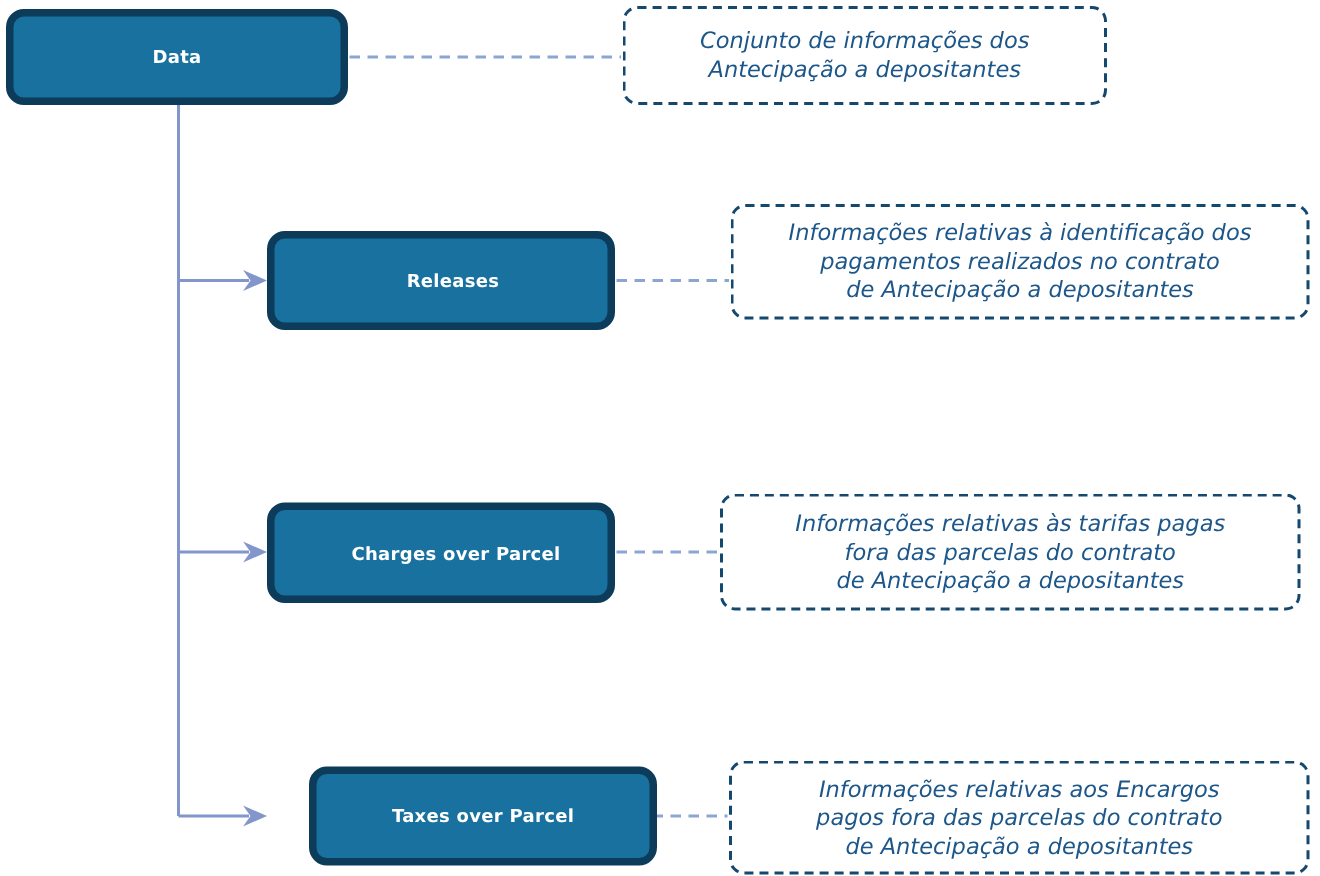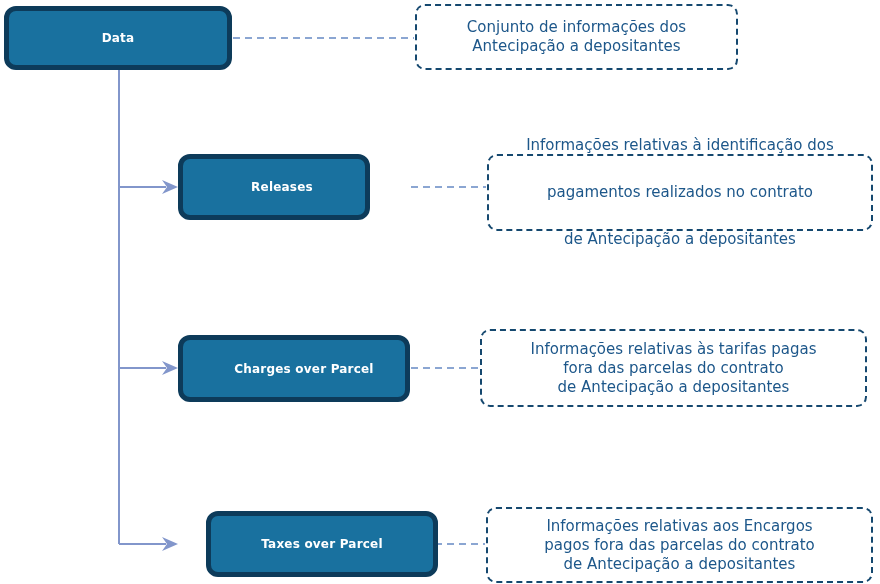--- a/index.html
+++ b/index.html
@@ -45,31 +45,32 @@
     border-radius: 10px;
     display: flex;
     flex-direction: column;
     align-items: center;
     justify-content: center;
     color: #1d578a;
     font-size: 15px;
     line-height: 19px;
     text-align: center;
     padding: 2px 6px;
+    font-style: italic;
   }
   .note-line { white-space: nowrap; }
 
   
   #node-root     { left: 4px;   top: 6px;   width: 228px; height: 64px; }
-  #node-child-0  { left: 178px; top: 154px; width: 192px; height: 66px; padding-left: 16px; }
+  #node-child-0  { left: 178px; top: 154px; width: 232px; height: 66px; padding-left: 16px; }
   #node-child-1  { left: 178px; top: 335px; width: 232px; height: 67px; padding-left: 20px; }
   #node-child-2  { left: 178px; top: 511px; width: 232px; height: 66px; margin-left: 28px; }
 
   #note-root     { left: 415px; top: 4px;   width: 323px; height: 66px; }
-  #note-child-0  { left: 487px; top: 154px; width: 386px; height: 77px; gap: 28px; }
+  #note-child-0  { left: 487px; top: 136px; width: 386px; height: 77px; }
   #note-child-1  { left: 480px; top: 329px; width: 387px; height: 78px; }
   #note-child-2  { left: 486px; top: 507px; width: 387px; height: 76px; }
 </style>
 </head>
 <body>
 
 <div class="canvas">
 
   <svg class="connector-layer" width="880" height="584" viewBox="0 0 880 584" aria-hidden="true">
 

